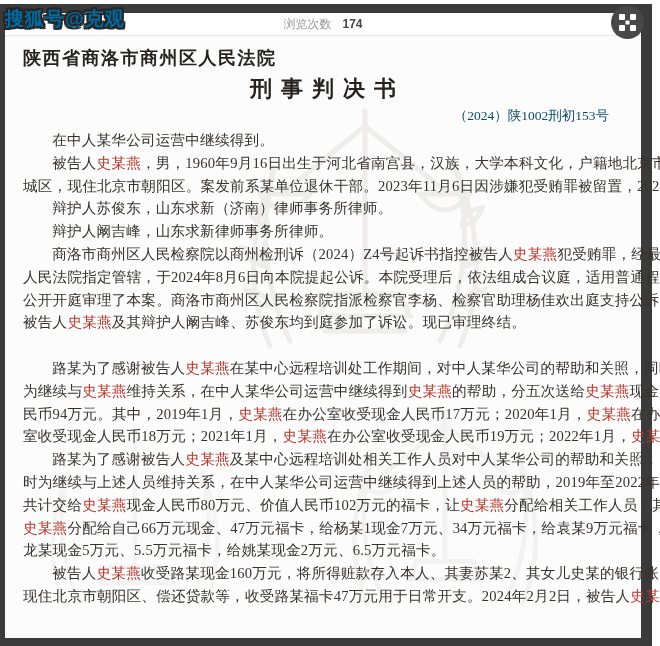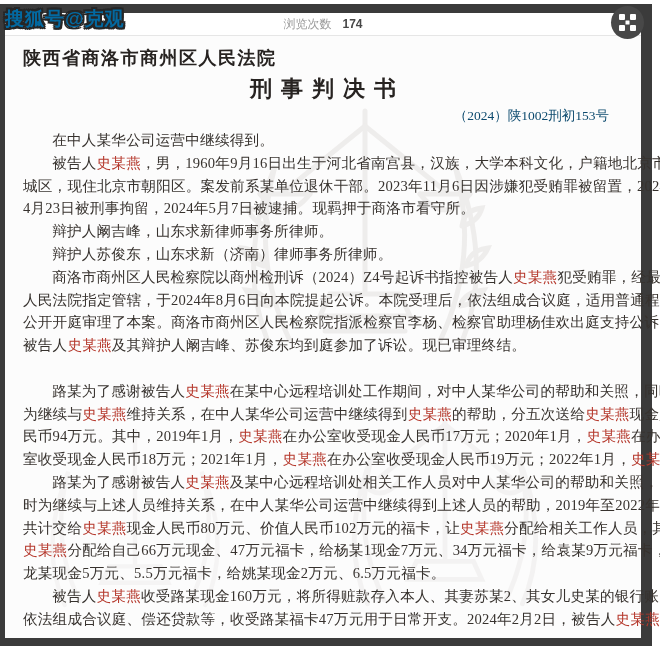--- a/index.html
+++ b/index.html
@@ -165,39 +165,38 @@
     </svg>
 
     <div class="court-title">陕西省商洛市商州区人民法院</div>
     <div class="doc-type">刑事判决书</div>
     <div class="case-no">（2024）陕1002刑初153号</div>
 
     <div class="body-text">
         <div class="line first"><span>在中人某华公司运营中继续得到。</span></div>
         <div class="line first"><span>被告人</span><span class="red">史某燕</span><span>，男，1960年9月16日出生于河北省南宫县，汉族，大学本科文化，户籍地北京市东</span></div>
         <div class="line"><span>城区，现住北京市朝阳区。案发前系某单位退休干部。2023年11月6日因涉嫌犯受贿罪被留置，2024年</span></div>
-        <div class="line"><span>4月23日被刑事拘留，2024年5月7日被逮捕。现羁押于商洛市看守所。</span></div>
+        <div class="line first"><span>辩护人苏俊东，山东求新（济南）律师事务所律师。</span></div>
         <div class="line first"><span>辩护人阚吉峰，山东求新律师事务所律师。</span></div>
-        <div class="line first"><span>辩护人苏俊东，山东求新（济南）律师事务所律师。</span></div>
         <div class="line first"><span>商洛市商州区人民检察院以商州检刑诉（2024）Z4号起诉书指控被告人</span><span class="red">史某燕</span><span>犯受贿罪，经最高</span></div>
         <div class="line"><span>人民法院指定管辖，于2024年8月6日向本院提起公诉。本院受理后，依法组成合议庭，适用普通程序</span></div>
         <div class="line"><span>公开开庭审理了本案。商洛市商州区人民检察院指派检察官李杨、检察官助理杨佳欢出庭支持公诉，</span></div>
         <div class="line"><span>被告人</span><span class="red">史某燕</span><span>及其辩护人阚吉峰、苏俊东均到庭参加了诉讼。现已审理终结。</span></div>
         <div class="spacer"></div>
         <div class="line first"><span>路某为了感谢被告人</span><span class="red">史某燕</span><span>在某中心远程培训处工作期间，对中人某华公司的帮助和关照，同时</span></div>
         <div class="line"><span>为继续与</span><span class="red">史某燕</span><span>维持关系，在中人某华公司运营中继续得到</span><span class="red">史某燕</span><span>的帮助，分五次送给</span><span class="red">史某燕</span><span>现金人</span></div>
         <div class="line"><span>民币94万元。其中，2019年1月，</span><span class="red">史某燕</span><span>在办公室收受现金人民币17万元；2020年1月，</span><span class="red">史某燕</span><span>在办公</span></div>
         <div class="line"><span>室收受现金人民币18万元；2021年1月，</span><span class="red">史某燕</span><span>在办公室收受现金人民币19万元；2022年1月，</span><span class="red">史某燕</span></div>
         <div class="line first"><span>路某为了感谢被告人</span><span class="red">史某燕</span><span>及某中心远程培训处相关工作人员对中人某华公司的帮助和关照，同</span></div>
         <div class="line"><span>时为继续与上述人员维持关系，在中人某华公司运营中继续得到上述人员的帮助，2019年至2022年，</span></div>
         <div class="line"><span>共计交给</span><span class="red">史某燕</span><span>现金人民币80万元、价值人民币102万元的福卡，让</span><span class="red">史某燕</span><span>分配给相关工作人员，其中</span></div>
         <div class="line"><span class="red">史某燕</span><span>分配给自己66万元现金、47万元福卡，给杨某1现金7万元、34万元福卡，给袁某9万元福卡，给</span></div>
         <div class="line"><span>龙某现金5万元、5.5万元福卡，给姚某现金2万元、6.5万元福卡。</span></div>
         <div class="line first"><span>被告人</span><span class="red">史某燕</span><span>收受路某现金160万元，将所得赃款存入本人、其妻苏某2、其女儿史某的银行账户</span></div>
-        <div class="line"><span>依法组成合议庭、偿还贷款等，收受路某福卡47万元用于日常开支。2024年2月2日，被告人</span><span class="red">史某燕</span></div>
+        <div class="line"><span>现住北京市朝阳区、偿还贷款等，收受路某福卡47万元用于日常开支。2024年2月2日，被告人</span><span class="red">史某燕</span></div>
         <div class="line"></div>
       </div>
   </div>
 </div>
 
 <div class="sohu-watermark">搜狐号@克观</div>
 
 <div class="corner-icon">
   <svg width="17" height="17" viewBox="0 0 17 17">
     <g fill="#ffffff">

